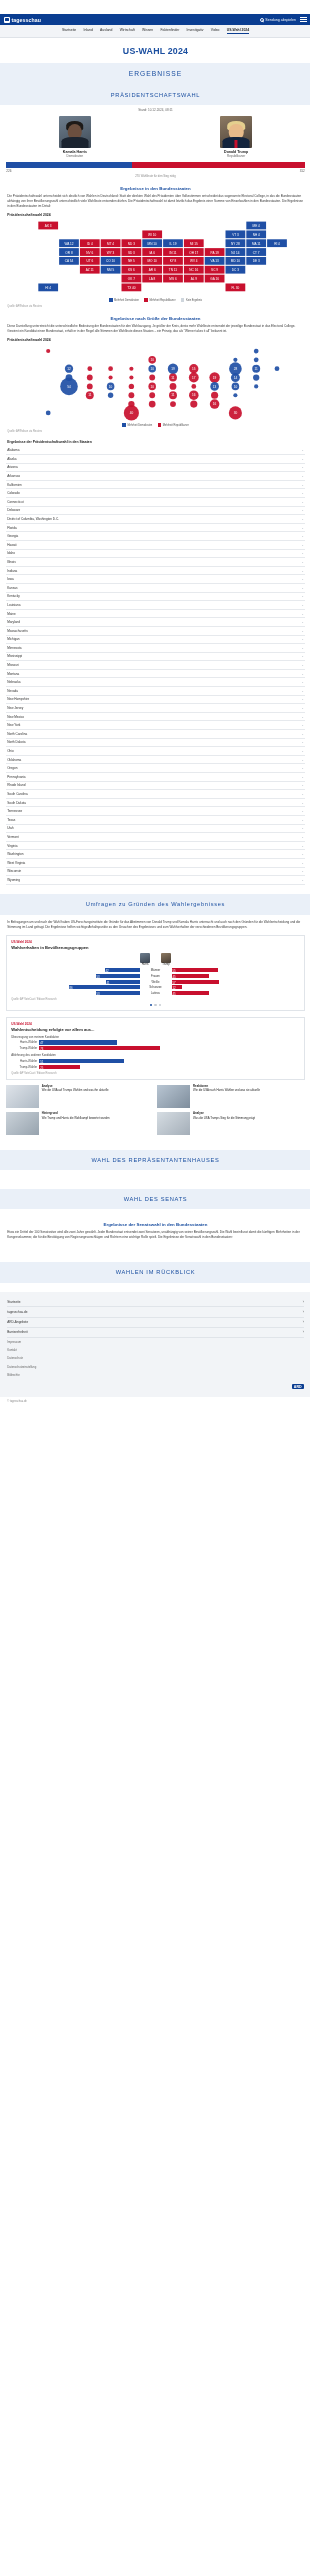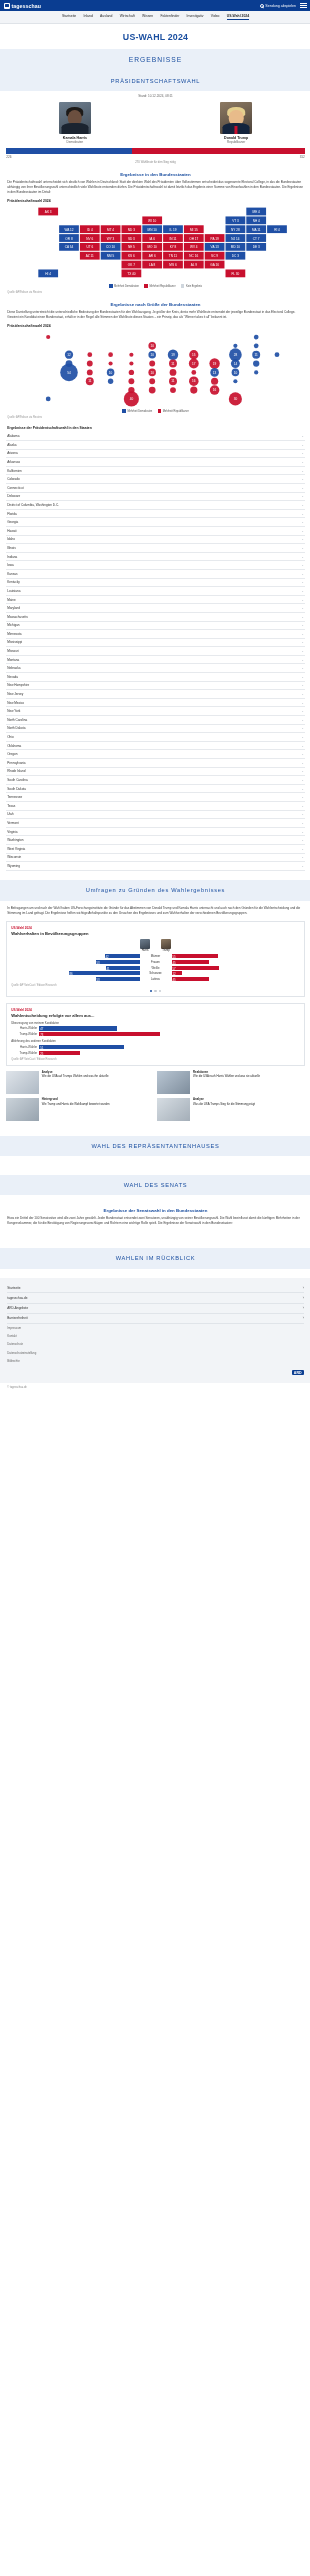--- a/index.html
+++ b/index.html
@@ -5,21 +5,21 @@
   * { box-sizing: border-box; }
   html, body { margin:0; padding:0; }
   body {
     width: 311px;
     font-family: "Liberation Sans", sans-serif;
     background: #ffffff;
     color: #1a1a1a;
     font-size: 4.7px;
     -webkit-font-smoothing: antialiased;
   }
-  .page { width: 311px; position: relative; }
+  .page { width: 311px; position: relative; margin-top: 14px; }
 
   
   .topbar {
     background: #0a3d91;
     height: 11.4px;
     display: flex;
     align-items: center;
     padding: 0 4.1px;
     color: #fff;
   }

